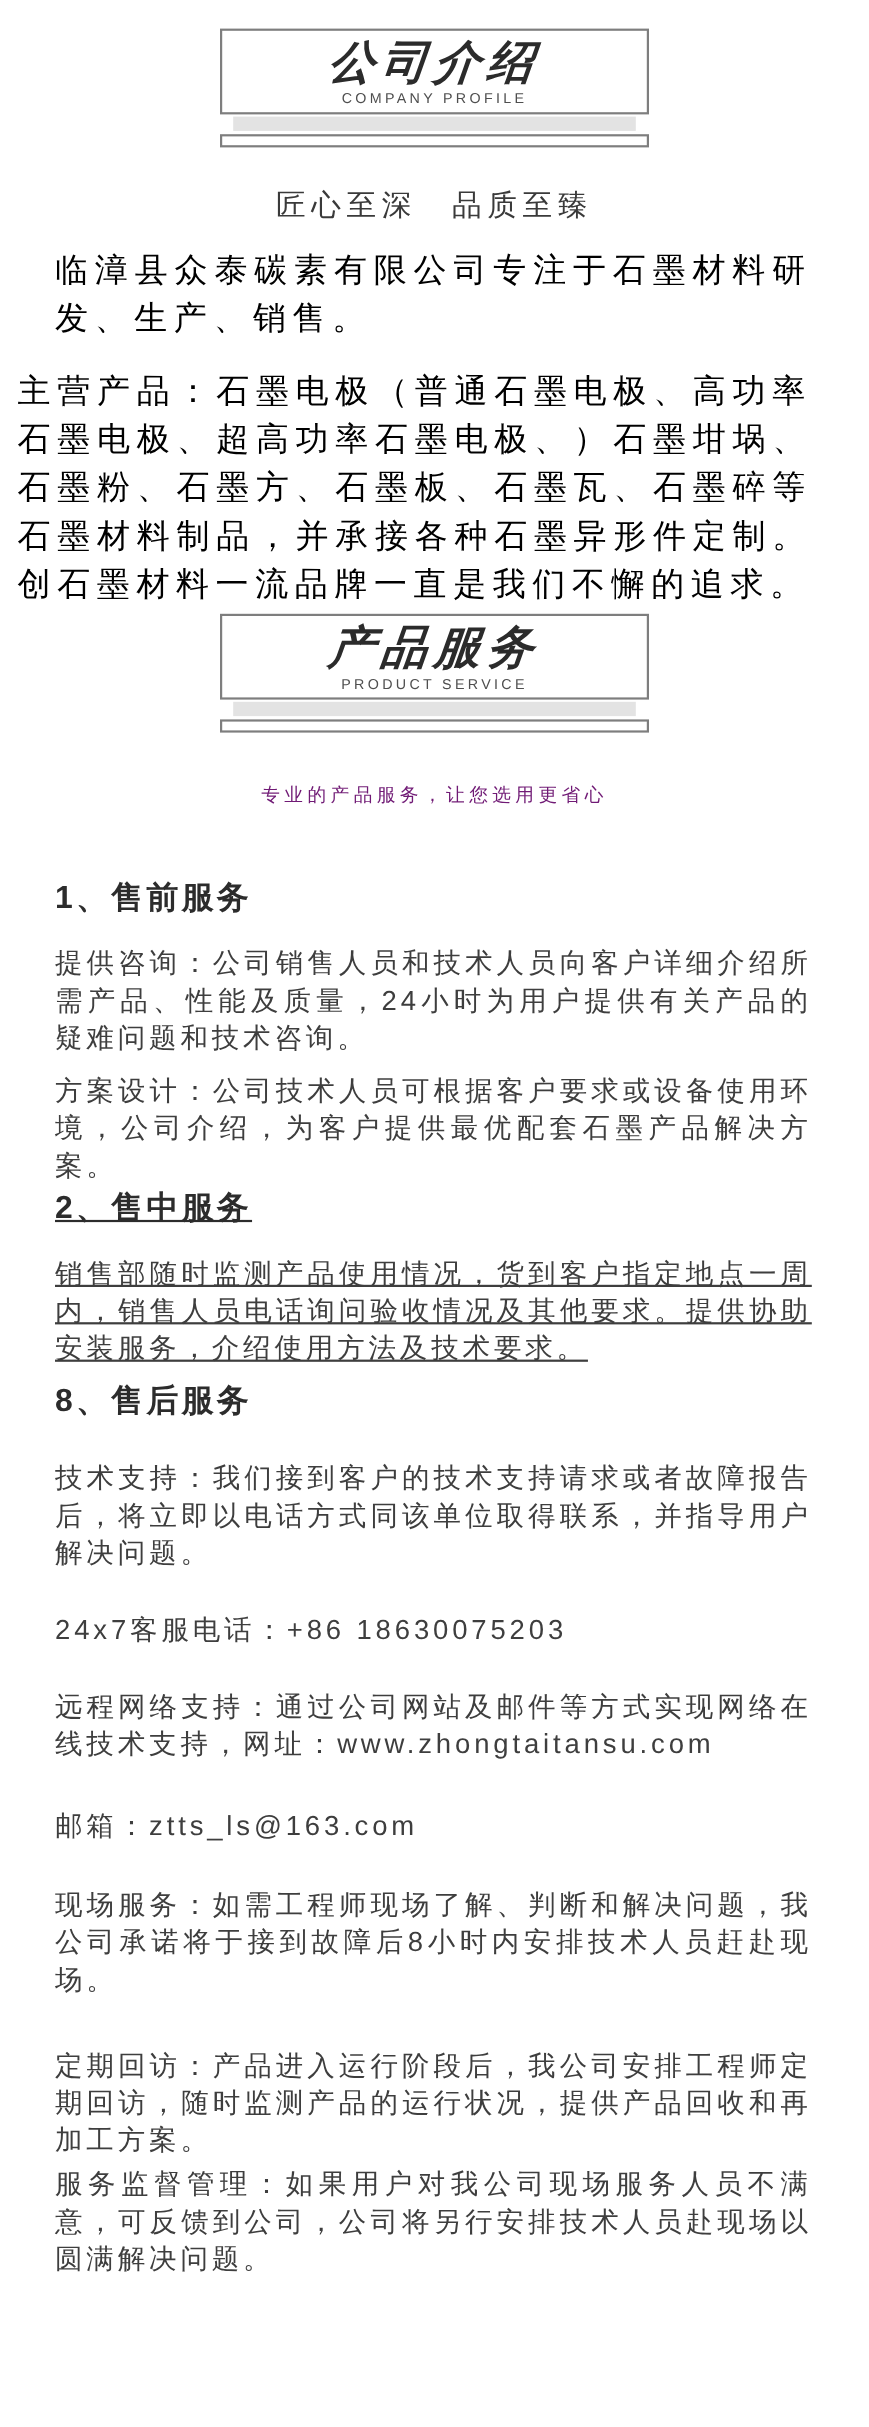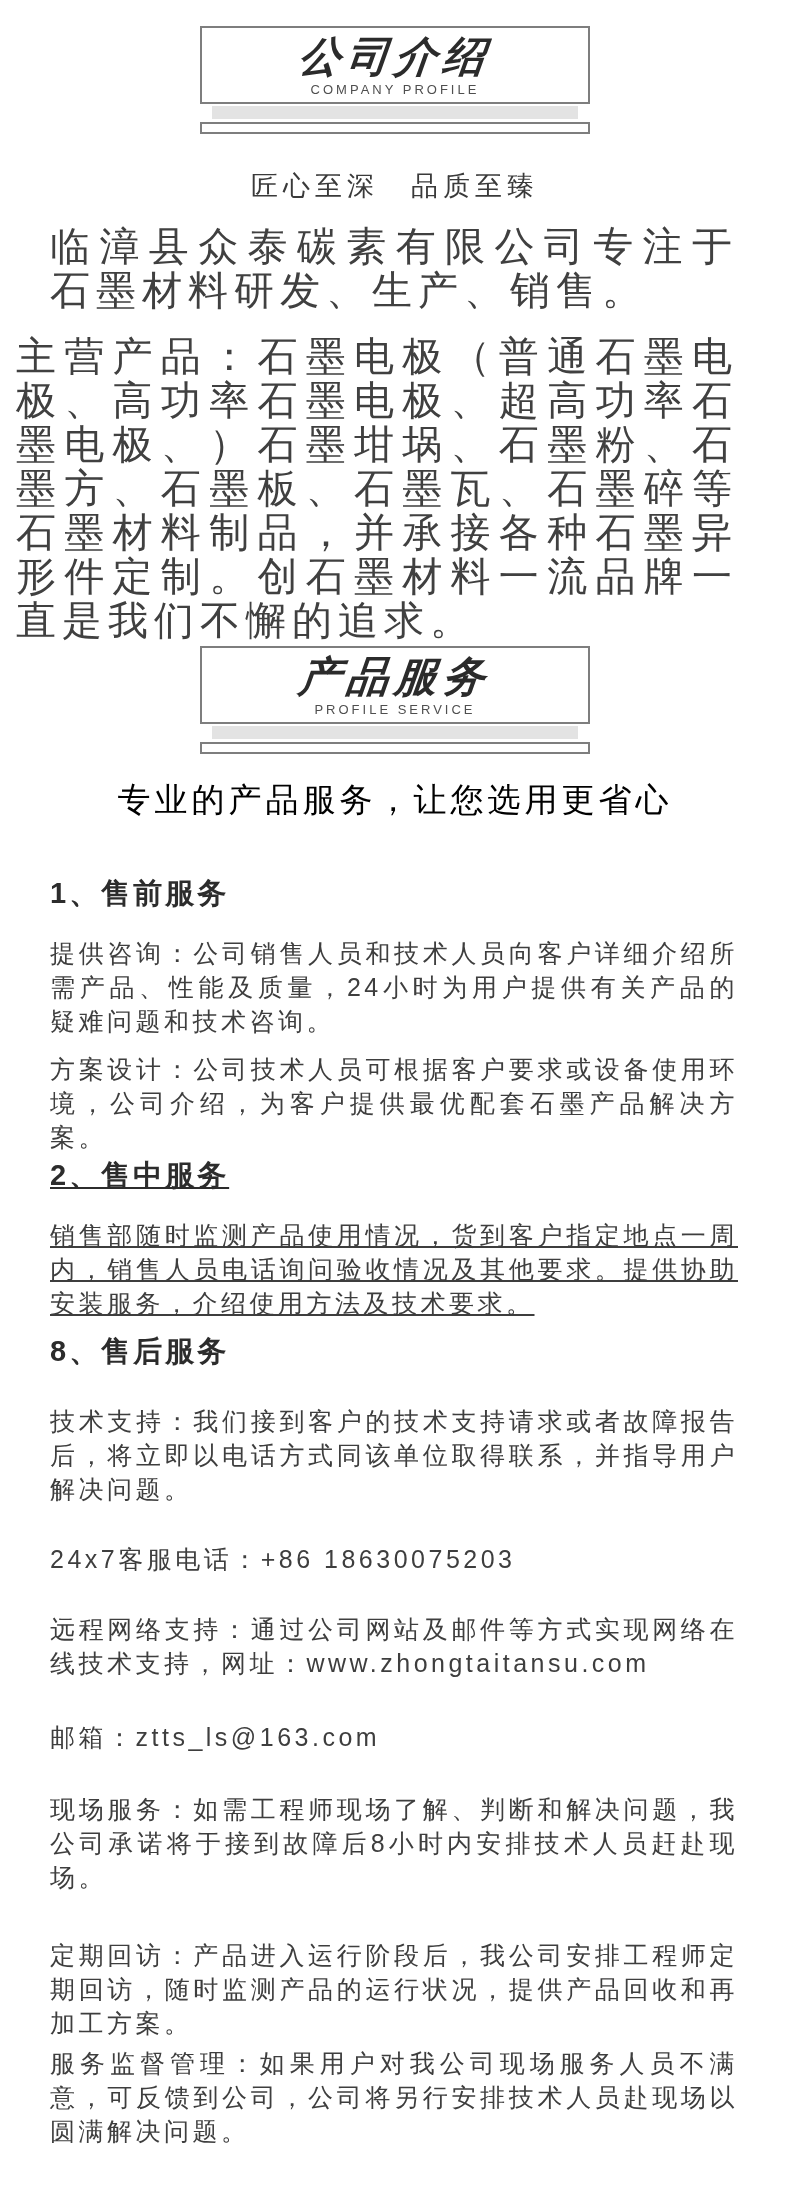--- a/index.html
+++ b/index.html
@@ -68,32 +68,32 @@
   .tagline {
     margin-top: 32px;
     text-align: center;
     font-size: 27px;
     letter-spacing: 5px;
     color: #3a3a3a;
     line-height: 40px;
   }
   .intro-p {
     margin: 0 52px 0 50px;
-    font-size: 40px;
+    font-size: 30px;
     letter-spacing: 6px;
     line-height: 44px;
-    color: #404040;
+    color: #000000;
     text-align: justify;
   }
   .svc-subtitle {
-    margin-top: 26px;
+    margin-top: 37px;
     text-align: center;
-    font-size: 33px;
+    font-size: 17px;
     letter-spacing: 4px;
-    color: #000000;
+    color: #701a75;
     line-height: 40px;
   }
   .svc-h {
     margin-left: 50px;
     margin-right: 52px;
     font-size: 29px;
     font-weight: 700;
     letter-spacing: 3px;
     line-height: 38px;
     color: #2c2c2c;
@@ -145,21 +145,21 @@
 
     <p class="intro-p mt22">主营产品：石墨电极（普通石墨电极、高功率石墨电极、超高功率石墨电极、）石墨坩埚、石墨粉、石墨方、石墨板、石墨瓦、石墨碎等石墨材料制品，并承接各种石墨异形件定制。创石墨材料一流品牌一直是我们不懈的追求。</p>
 
   </section>
 
   <section>
 
     <div class="banner mt4">
       <div class="banner-box">
         <div class="banner-title">产品服务</div>
-        <div class="banner-sub">PROFILE SERVICE</div>
+        <div class="banner-sub">PRODUCT SERVICE</div>
       </div>
       <div class="banner-gray"></div>
       <div class="banner-white"></div>
     </div>
 
     <div class="svc-subtitle">专业的产品服务，让您选用更省心</div>
 
     <h2 class="svc-h mt54">1、售前服务</h2>
     <p class="svc-p mt4">提供咨询：公司销售人员和技术人员向客户详细介绍所需产品、性能及质量，24小时为用户提供有关产品的疑难问题和技术咨询。</p>
     <p class="svc-p mt14">方案设计：公司技术人员可根据客户要求或设备使用环境，公司介绍，为客户提供最优配套石墨产品解决方案。</p>

